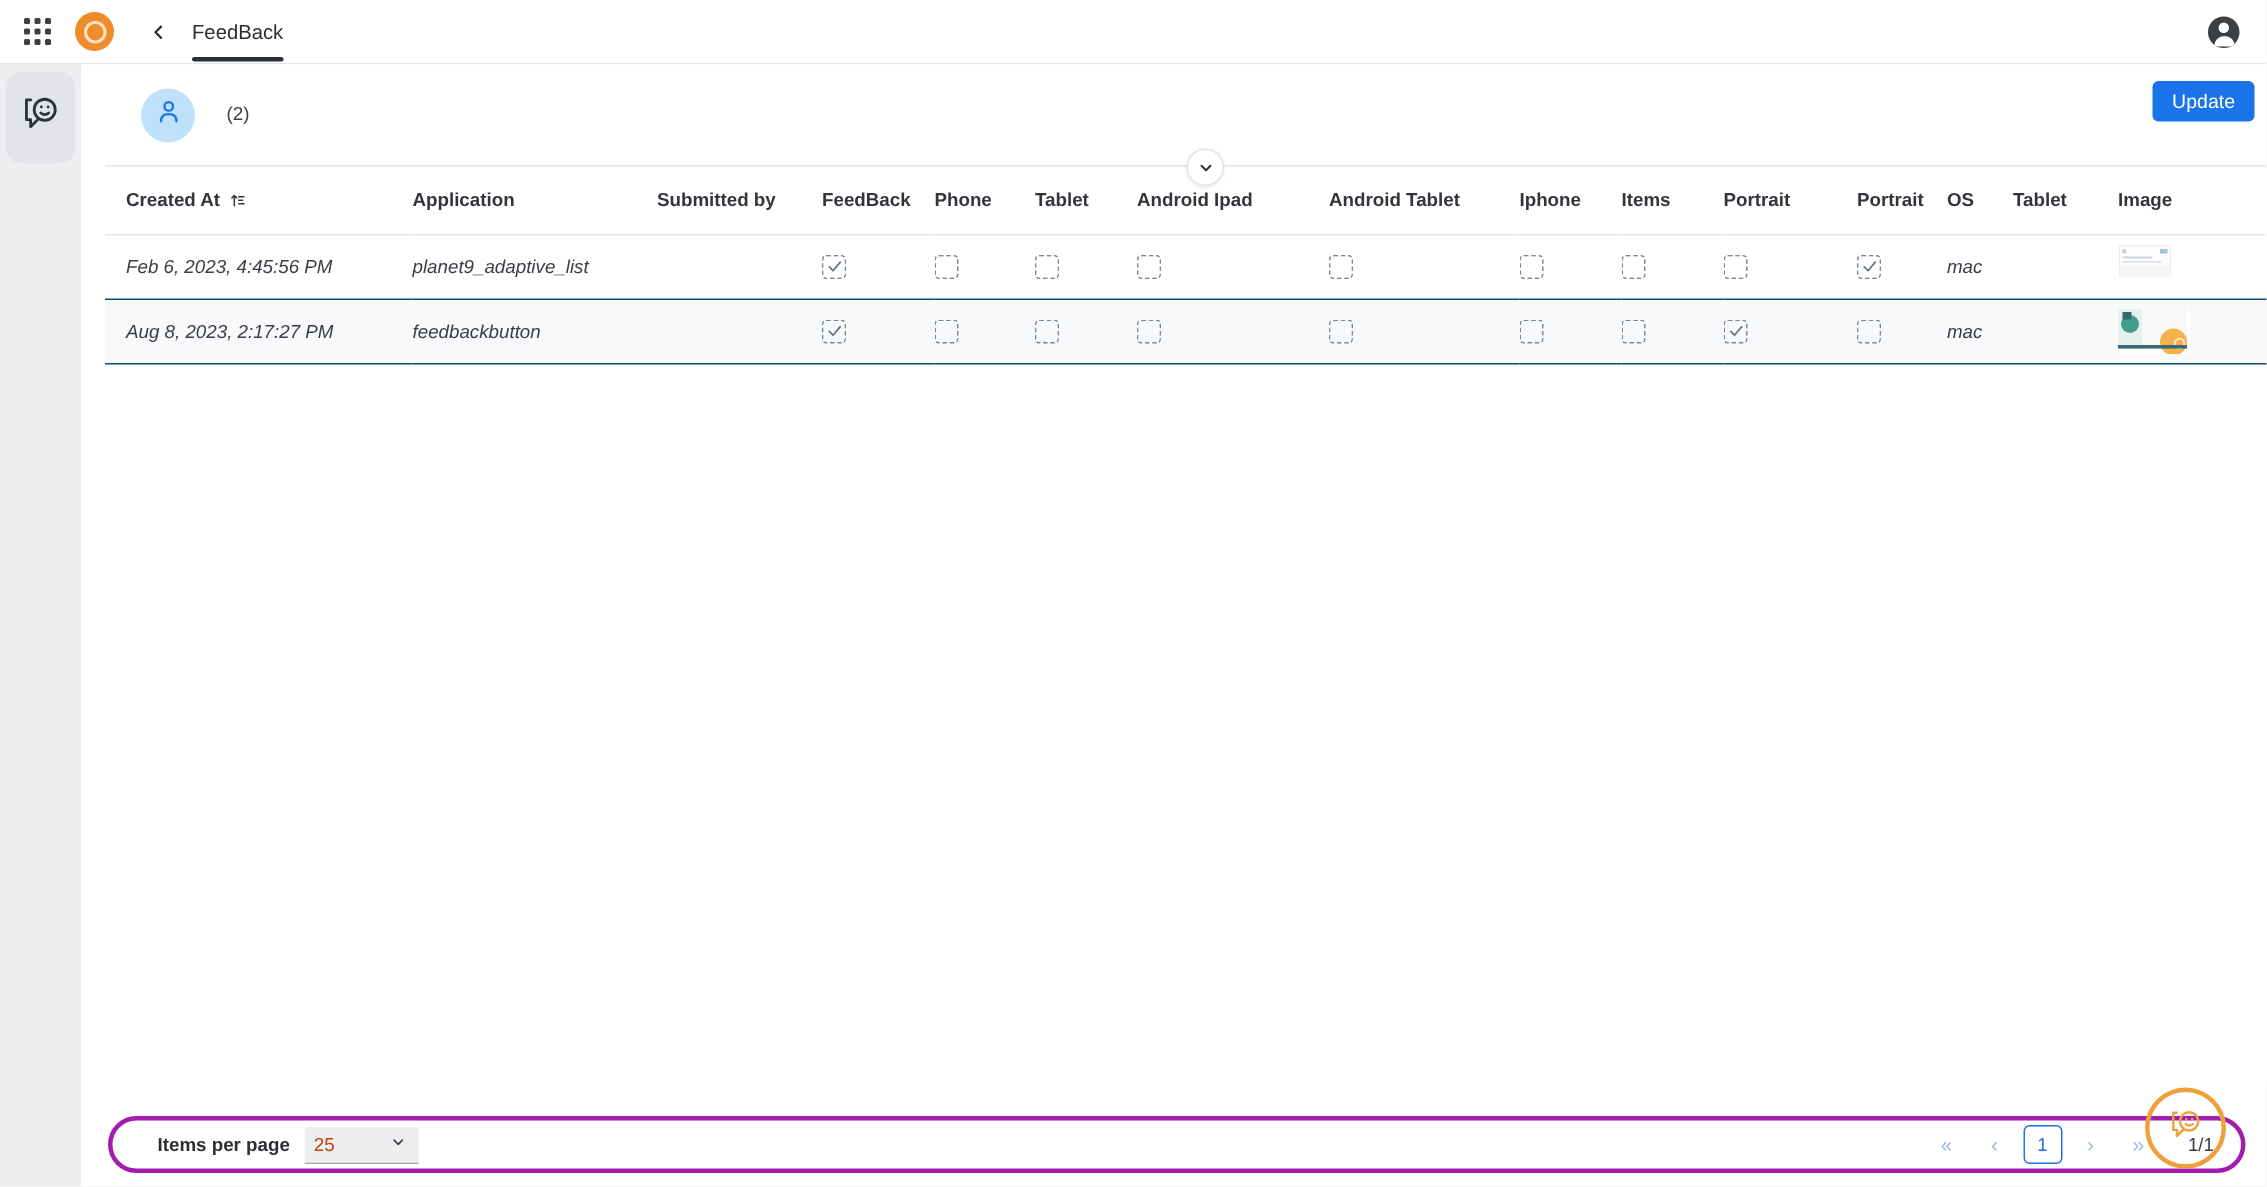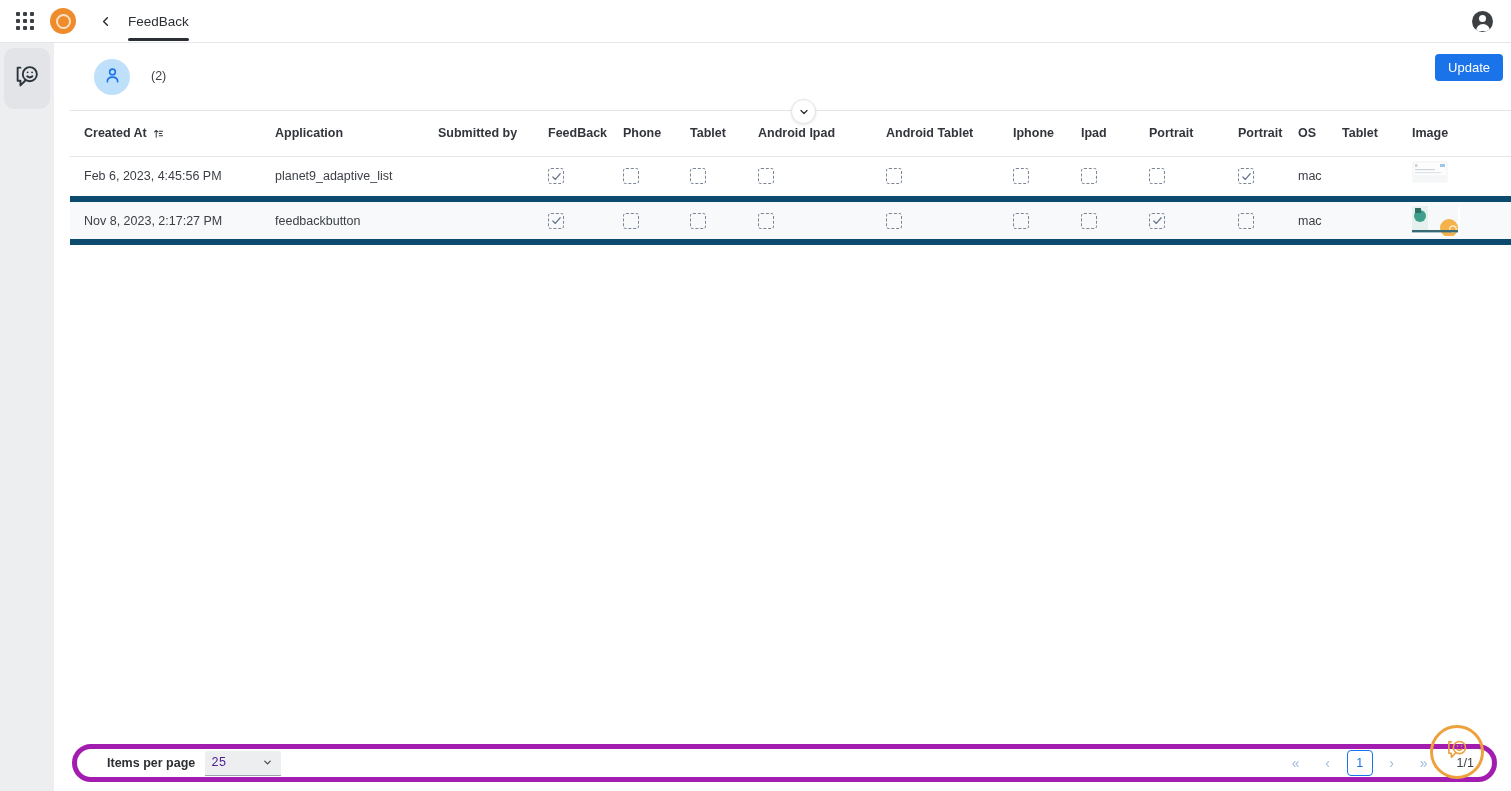--- a/index.html
+++ b/index.html
@@ -121,21 +121,21 @@
     text-align: left; padding: 12px 0 12px 0; height: 45px;
     border-bottom: 1px solid #e4e7ea; vertical-align: middle;
     white-space: nowrap;
   }
   .th-inner { display: flex; align-items: center; gap: 6px; }
   .sort-icon { display: inline-flex; align-items: center; color: #32363c; }
   .sort-icon svg { width: 11px; height: 11px; }
 
   tbody td {
     font-size: 12.5px; color: #3b3f45; height: 43px;
-    border-bottom: 6px solid #0c4a6e; vertical-align: middle;
+    border-bottom: 1px solid #0c4a6e; vertical-align: middle; font-style: italic;
   }
   tbody tr.alt { background: #f7f9fa; }
 
   .cb {
     width: 16px; height: 16px; border: 1.4px dashed #7b8696;
     border-radius: 3px; display: flex; align-items: center; justify-content: center;
     cursor: pointer;
   }
   .cb svg { width: 11px; height: 11px; visibility: hidden; }
   .cb.on svg { visibility: visible; }
@@ -143,31 +143,31 @@
   .thumb {
     width: 48px; height: 30px; border-radius: 2px; overflow: hidden;
     background: #fff; position: relative; display: block;
   }
   .thumb svg { width: 48px; height: 30px; display: block; }
 
   
   .pager {
     position: absolute; left: 18px; bottom: 9px;
     width: 1425px; height: 38px; background: #fff;
-    border: 5px solid #a21caf; border-radius: 19px;
+    border: 3px solid #a21caf; border-radius: 19px;
     display: flex; align-items: center;
   }
   .ipp-label {
     margin-left: 30px; font-size: 12.5px; font-weight: bold; color: #2b2f33;
   }
   .ipp-select {
     margin-left: 10px; width: 76px; height: 25px;
     background: #eceef0; border: none; border-bottom: 1.4px solid #9aa3ad;
-    border-radius: 3px 3px 0 0; font-size: 12.5px; color: #4c1d95;
-    font-family: Liberation Mono, monospace;
+    border-radius: 3px 3px 0 0; font-size: 12.5px; color: #c2410c;
+    font-family: Liberation Sans, sans-serif;
     padding: 0 6px; cursor: pointer;
     -webkit-appearance: none; appearance: none;
   }
   .ipp-wrap { position: relative; display: inline-flex; align-items: center; }
   .ipp-wrap .caret {
     position: absolute; right: 8px; pointer-events: none;
     color: #3b3f45; font-size: 10px; line-height: 1;
   }
   .pg-right {
     margin-left: auto; display: flex; align-items: center; gap: 6px; margin-right: 18px;
@@ -291,21 +291,21 @@
               </span>
             </th>
             <th>Application</th>
             <th>Submitted by</th>
             <th>FeedBack</th>
             <th>Phone</th>
             <th>Tablet</th>
             <th>Android Ipad</th>
             <th>Android Tablet</th>
             <th>Iphone</th>
-            <th>Ipad</th>
+            <th>Items</th>
             <th>Portrait</th>
             <th>Portrait</th>
             <th>OS</th>
             <th>Tablet</th>
             <th>Image</th>
           </tr>
         </thead>
         <tbody>
 
           <tr>
@@ -386,21 +386,21 @@
                   <rect x="28" y="3" width="5" height="3" fill="#9ec5e8"></rect>
                   <rect x="3" y="8" width="20" height="1.2" fill="#cdd5dc"></rect>
                   <rect x="3" y="11" width="26" height="1.2" fill="#dde3e8"></rect>
                   <rect x="1" y="14" width="34" height="7" fill="#f4f6f8"></rect>
                 </svg>
               </span>
             </td>
           </tr>
 
           <tr class="alt">
-            <td style="padding-left:14px">Nov 8, 2023, 2:17:27 PM</td>
+            <td style="padding-left:14px">Aug 8, 2023, 2:17:27 PM</td>
             <td>feedbackbutton</td>
             <td></td>
             <td>
               <span class="cb on">
                 <svg viewBox="0 0 24 24" fill="none" stroke="#66758c" stroke-width="2.6" stroke-linecap="round" stroke-linejoin="round">
                     <polyline points="4 13 9.5 18.5 20 6"></polyline>
                   </svg>
               </span>
             </td>
             <td>

